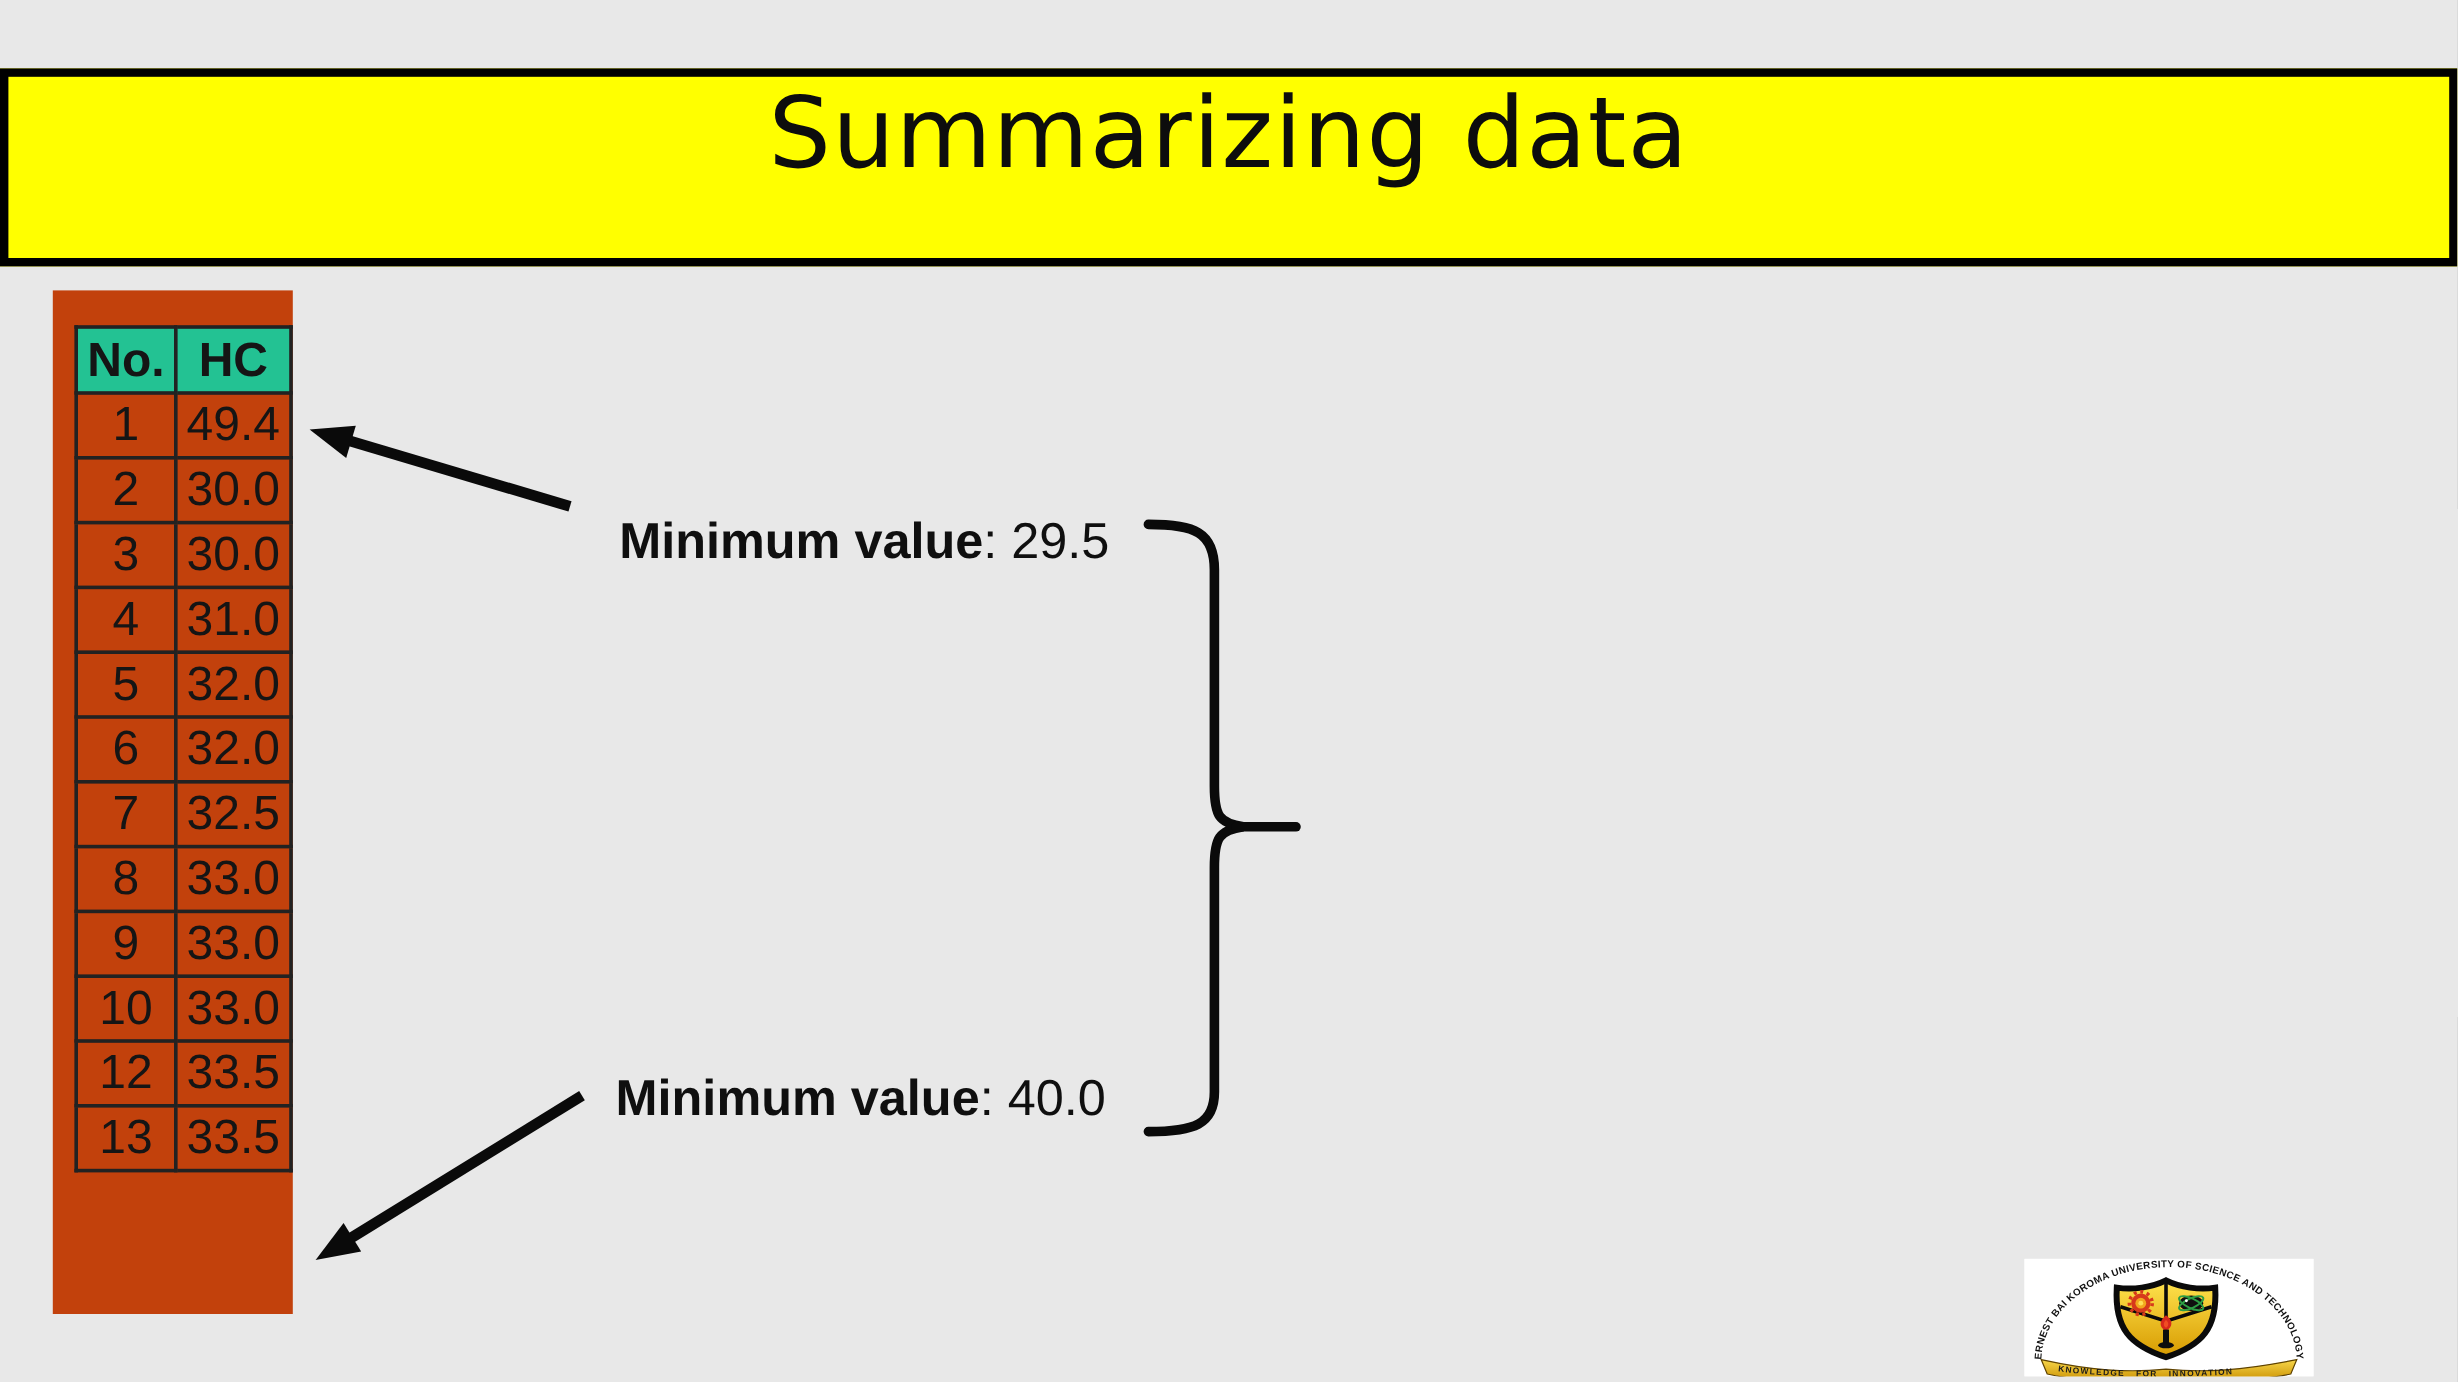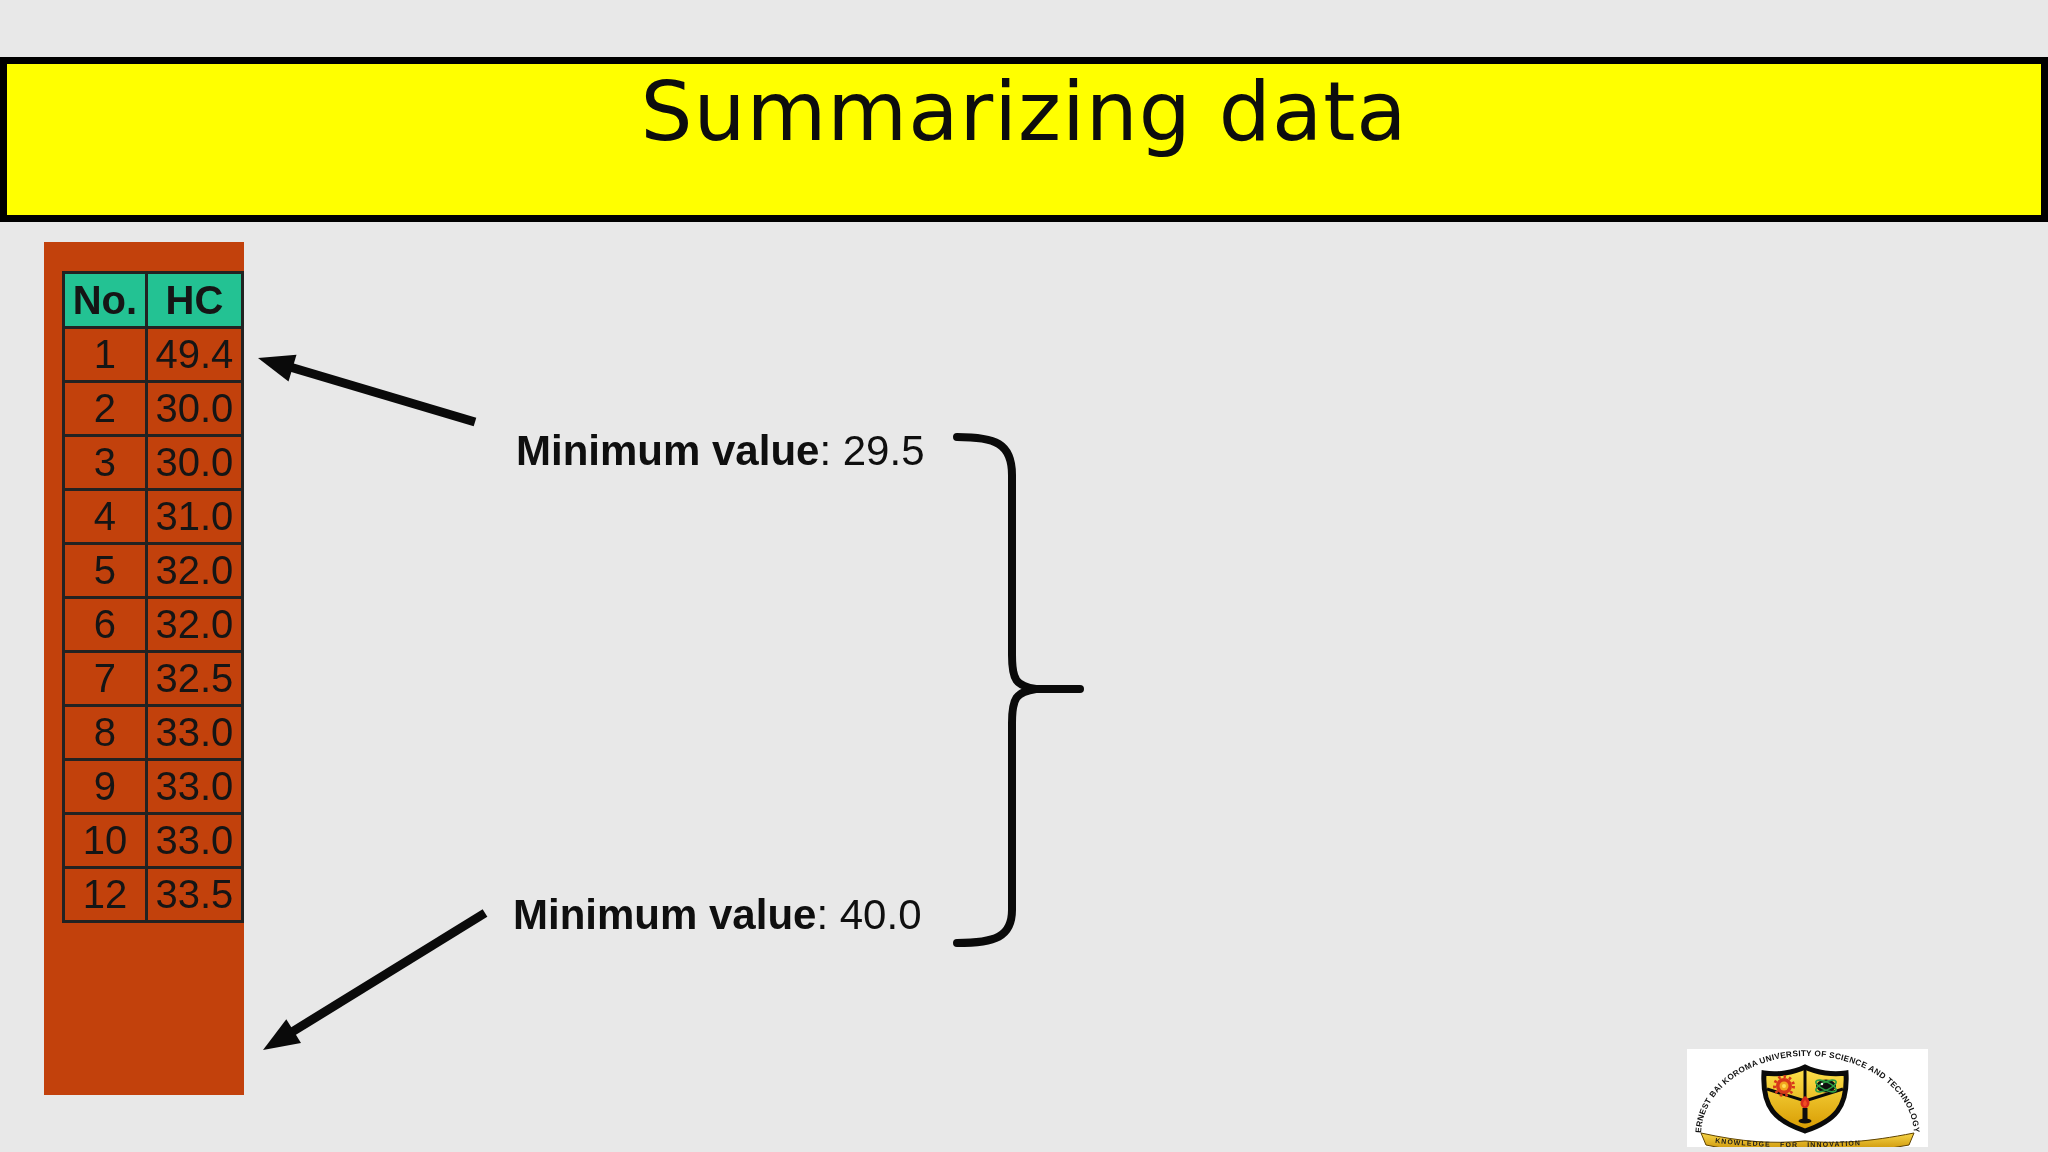--- a/index.html
+++ b/index.html
@@ -95,20 +95,24 @@
           <tr>
             <td>9</td>
             <td>33.0</td>
           </tr>
           <tr>
             <td>10</td>
             <td>33.0</td>
           </tr>
           <tr>
             <td>12</td>
+            <td>33.5</td>
+          </tr>
+          <tr>
+            <td>13</td>
             <td>33.5</td>
           </tr>
         </tbody>
     </table>
   </div>
 
   <svg class="overlay" viewBox="0 0 2048 1152">
 
     <g>
       <line x1="475" y1="422" x2="290" y2="367" stroke="#0a0a0a" stroke-width="9"></line>

